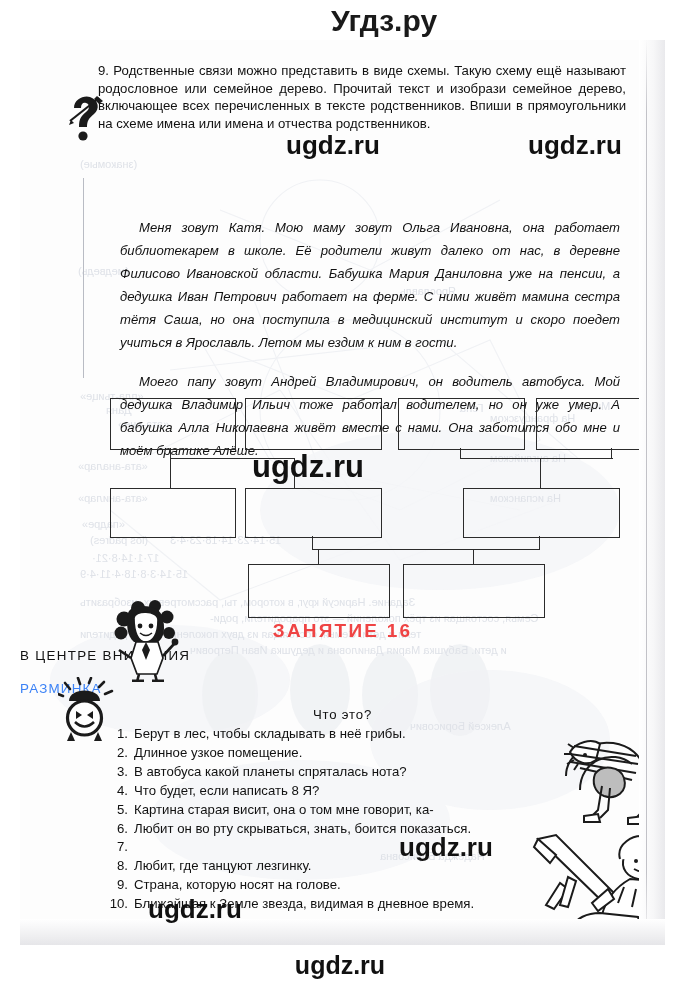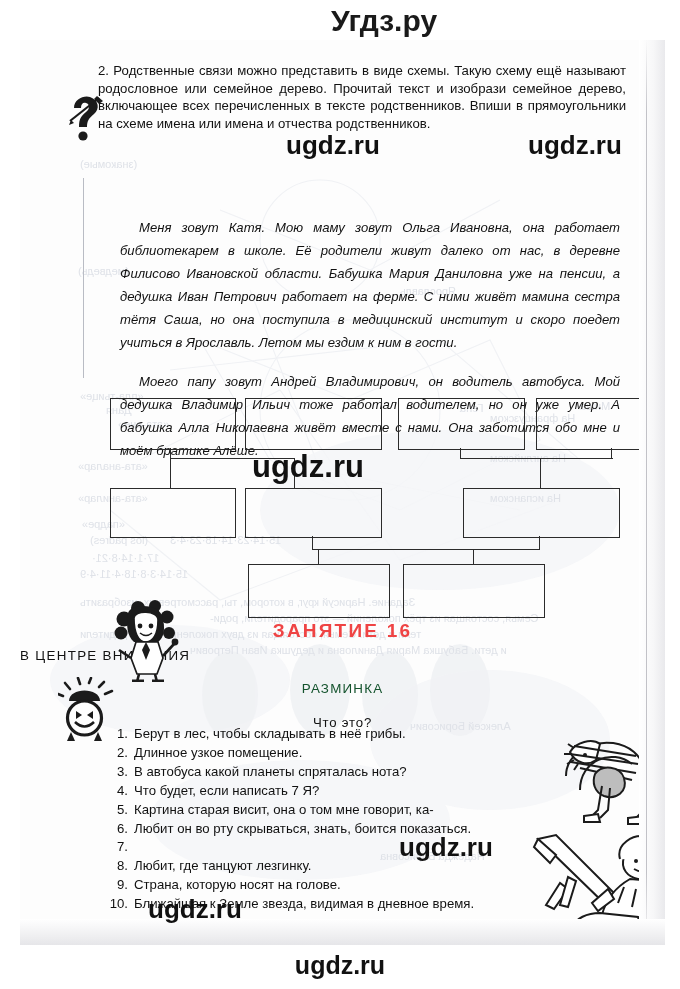--- a/index.html
+++ b/index.html
@@ -112,26 +112,26 @@
   
   .lesson-title{
     position:absolute;left:0;top:580px;width:645px;text-align:center;
     font-size:19px;font-weight:bold;letter-spacing:2.2px;color:#ef4444;
   }
   .lesson-sub{
     position:absolute;left:0;top:608px;width:645px;text-align:left;
     font-size:13.4px;letter-spacing:1.3px;color:#111;
   }
   .warmup{
-    position:absolute;left:0;top:641px;width:645px;text-align:center;
-    font-size:13.4px;letter-spacing:1.2px;color:#14532d;
+    position:absolute;left:0;top:641px;width:645px;text-align:left;
+    font-size:13.4px;letter-spacing:1.2px;color:#3b82f6;
   }
   .whatis{
     position:absolute;left:0;top:667px;width:645px;text-align:center;
-    font-size:13.2px;letter-spacing:.8px;color:#111;margin-top:8px;
+    font-size:13.2px;letter-spacing:.8px;color:#111;
   }
 
   
   .qlist{
     position:absolute;left:84px;top:685px;width:450px;
   }
   .qrow{
     display:flex;align-items:flex-start;
     font-size:13.2px;line-height:18.9px;color:#111;
   }
@@ -227,21 +227,21 @@
       <svg width="36" height="52" viewBox="0 0 36 52" xmlns="http://www.w3.org/2000/svg">
         <path d="M6 13 C6 4, 16 0, 22 2 C31 5, 32 14, 26 19 C21 23, 19 26, 19 32 L11 32 C11 24, 13 21, 18 17 C22 14, 22 9, 18 8 C15 7, 13 9, 13 13 Z" fill="#1b1b1b"></path>
         <circle cx="15" cy="41" r="4.6" fill="#1b1b1b"></circle>
         <path d="M2 26 L31 3" stroke="#1b1b1b" stroke-width="2.2" fill="none"></path>
         <path d="M29 1 L35 6 L31 9 L26 4 Z" fill="#1b1b1b"></path>
         <path d="M3 25 L1 30 L6 28 Z" fill="#1b1b1b"></path>
       </svg>
     </span>
 
     <div class="task9">
-      <p>2. Родственные связи можно представить в виде схемы. Такую схему ещё называют родословное или семейное дерево. Прочитай текст и изобрази семейное дерево, включающее всех перечисленных в тексте родственников. Впиши в прямоугольники на схеме имена или имена и отчества  родственников.</p>
+      <p>9. Родственные связи можно представить в виде схемы. Такую схему ещё называют родословное или семейное дерево. Прочитай текст и изобрази семейное дерево, включающее всех перечисленных в тексте родственников. Впиши в прямоугольники на схеме имена или имена и отчества  родственников.</p>
     </div>
 
     <div class="story">
       <p class="indent">Меня зовут Катя. Мою маму зовут Ольга Ивановна, она работает библиотекарем в школе. Её родители живут далеко от нас, в деревне Филисово Ивановской области. Бабушка Мария Даниловна уже на пенсии, а дедушка Иван Петрович работает на ферме. С ними живёт мамина сестра тётя Саша, но она поступила в медицинский институт и скоро поедет учиться в Ярославль. Летом мы ездим к ним в гости.</p>
       <p class="indent">Моего папу зовут Андрей Владимирович, он водитель автобуса. Мой дедушка Владимир Ильич тоже работал водителем, но он уже умер. А бабушка Алла Николаевна живёт вместе с нами. Она заботится обо мне и моём братике Алёше.</p>
     </div>
 
     <div class="tree">
 
       <div class="tbox" style="left:2px;top:2px;width:124px;height:50px;"></div>
@@ -331,21 +331,21 @@
       <div class="qrow">
         <span class="qnum">2.</span>
         <span class="qtext">Длинное узкое помещение.</span>
       </div>
       <div class="qrow">
         <span class="qnum">3.</span>
         <span class="qtext">В автобуса какой планеты спряталась нота?</span>
       </div>
       <div class="qrow">
         <span class="qnum">4.</span>
-        <span class="qtext">Что будет, если написать 7 Я?</span>
+        <span class="qtext">Что будет, если написать 8 Я?</span>
       </div>
       <div class="qrow">
         <span class="qnum">5.</span>
         <span class="qtext">
           <span>Картина старая висит, она о том мне говорит, ка-</span>
         </span>
       </div>
       <div class="qrow">
         <span class="qnum">6.</span>
         <span class="qtext">Любит он во рту скрываться, знать, боится показаться.</span>

